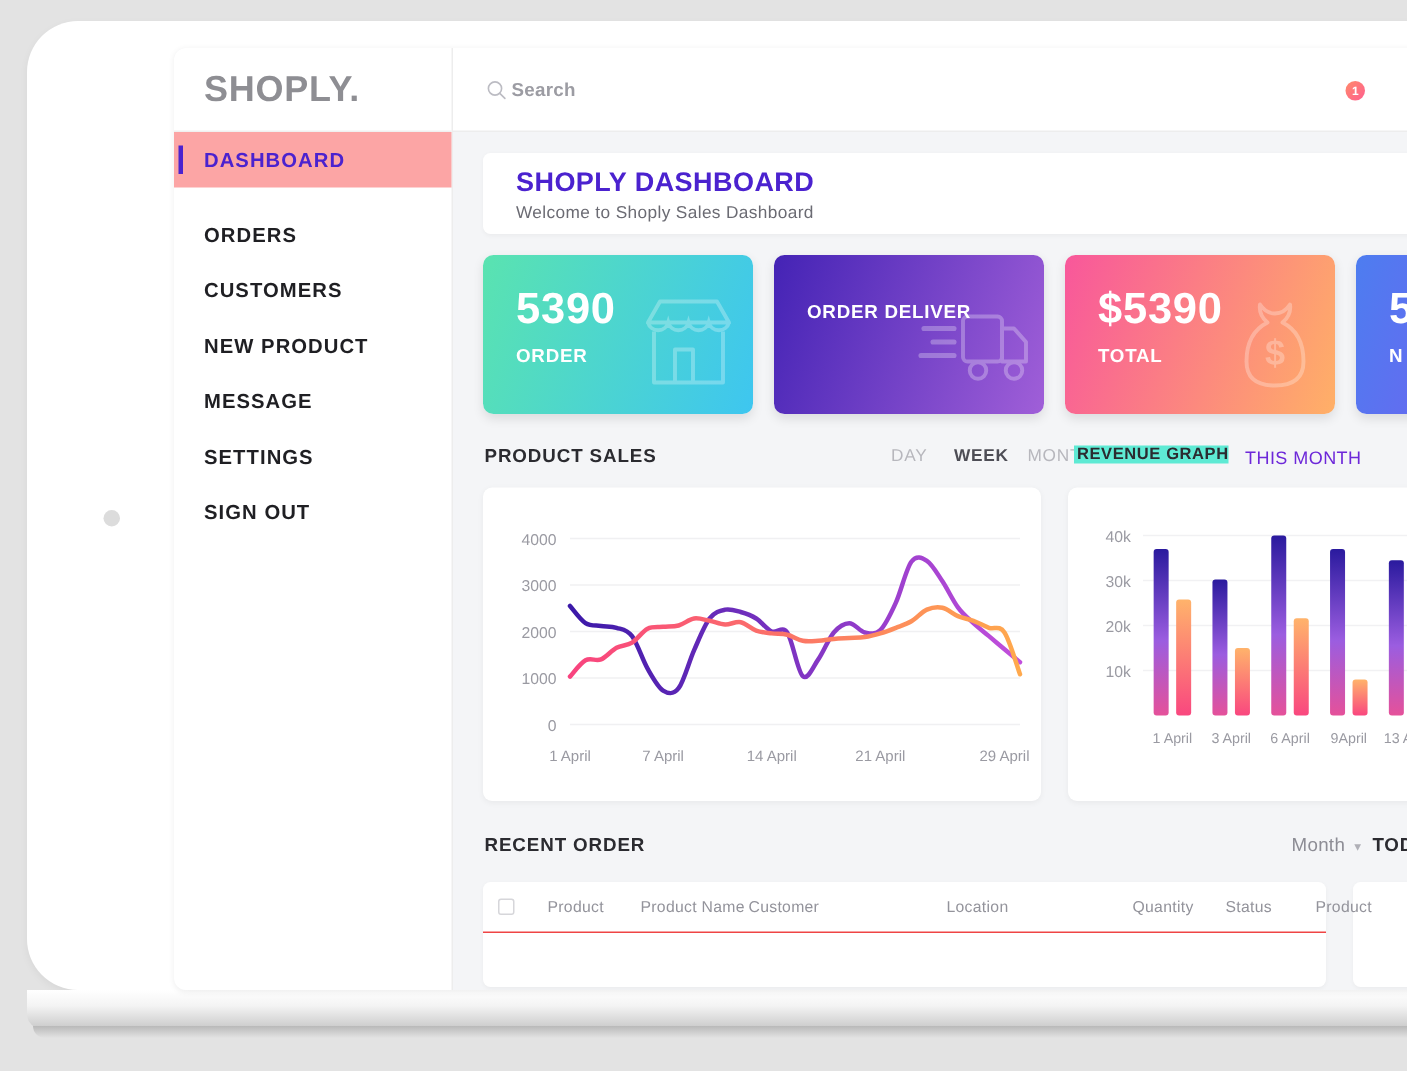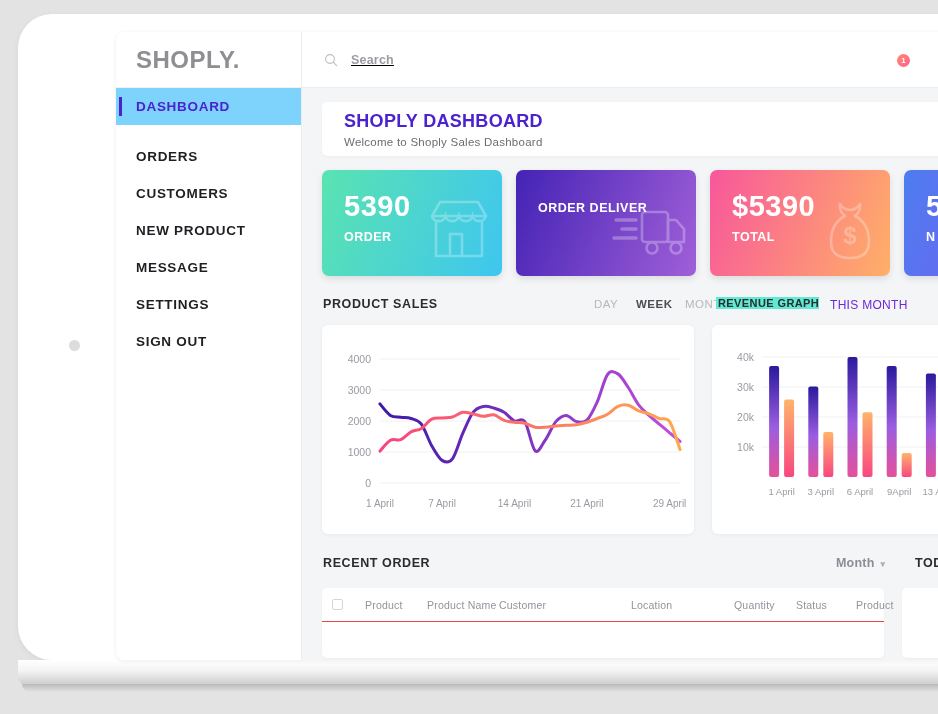--- a/index.html
+++ b/index.html
@@ -70,39 +70,39 @@
   .nav-item {
     position: relative;
     height: 37px;
     display: flex; align-items: center;
     padding-left: 20px;
     font-size: 13.5px; font-weight: bold;
     letter-spacing: 0.7px;
     color: #1f1f23;
     cursor: pointer;
   }
-  .nav-item.active { background: #7dd3fc; color: #4b22cf; }
+  .nav-item.active { background: #fca5a5; color: #4b22cf; }
   .nav-item.active::before {
     content: "";
     position: absolute; left: 3px; top: 9px;
     width: 3px; height: 19px;
     background: #4b22cf;
   }
   .nav-gap { height: 13px; }
 
   
   #topbar {
     position: absolute;
     left: 186px; top: 0;
     width: 654px; height: 56px;
     background: #ffffff;
     border-bottom: 1px solid #ededed;
     display: flex; align-items: center;
   }
-  #search-wrap { display: flex; align-items: center; margin-left: 22px; gap: 13px; text-decoration: underline; }
+  #search-wrap { display: flex; align-items: center; margin-left: 22px; gap: 3px; }
   #search-input {
     border: none; outline: none;
     font-family: "Liberation Sans", sans-serif;
     font-size: 12.5px; font-weight: bold;
     color: #9c9ca3; letter-spacing: .2px;
     width: 200px; background: transparent;
   }
   #search-input::placeholder { color: #9c9ca3; }
   #notif-badge {
     position: absolute; right: 46px; top: 22px;
@@ -203,22 +203,22 @@
   
   #recent-row {
     position: relative;
     margin-top: 20px; width: 640px; height: 22px;
   }
   #recent-title {
     position: absolute; left: 1px; top: 2px;
     font-size: 12.5px; font-weight: bold; color: #2b2b30; letter-spacing: .6px;
   }
   #month-select {
-    position: absolute; left: 514px; top: 2px;
-    font-size: 12.5px; color: #8d8d95; letter-spacing: .2px; cursor: pointer; font-weight: bold;
+    position: absolute; left: 539px; top: 2px;
+    font-size: 12.5px; color: #8d8d95; letter-spacing: .2px; cursor: pointer;
   }
   #month-caret { margin-left: 6px; font-size: 9px; color: #b0b0b7; }
   #today-title {
     position: absolute; left: 593px; top: 2px;
     font-size: 12.5px; font-weight: bold; color: #2b2b30; letter-spacing: .5px;
   }
 
   #table-row-wrap { display: flex; gap: 18px; margin-top: 12px; }
   #table-card {
     width: 562px; height: 70px;
@@ -429,21 +429,21 @@
       <div id="today-title">TOD</div>
     </section>
 
     <section id="table-row-wrap">
       <div id="table-card">
         <div id="table-head">
           <div id="head-check"></div>
         <div class="th" style="width: 62px;">Product</div>
             <div class="th" style="width: 72px;">Product Name</div>
             <div class="th" style="width: 132px;">Customer</div>
-            <div class="th" style="width: 103px;">Location</div>
+            <div class="th" style="width: 124px;">Location</div>
             <div class="th" style="width: 62px;">Quantity</div>
             <div class="th" style="width: 60px;">Status</div>
             <div class="th" style="width: 60px;">Product</div>
           </div>
       </div>
       <div id="today-card"></div>
     </section>
 
   </main>
 </div>

